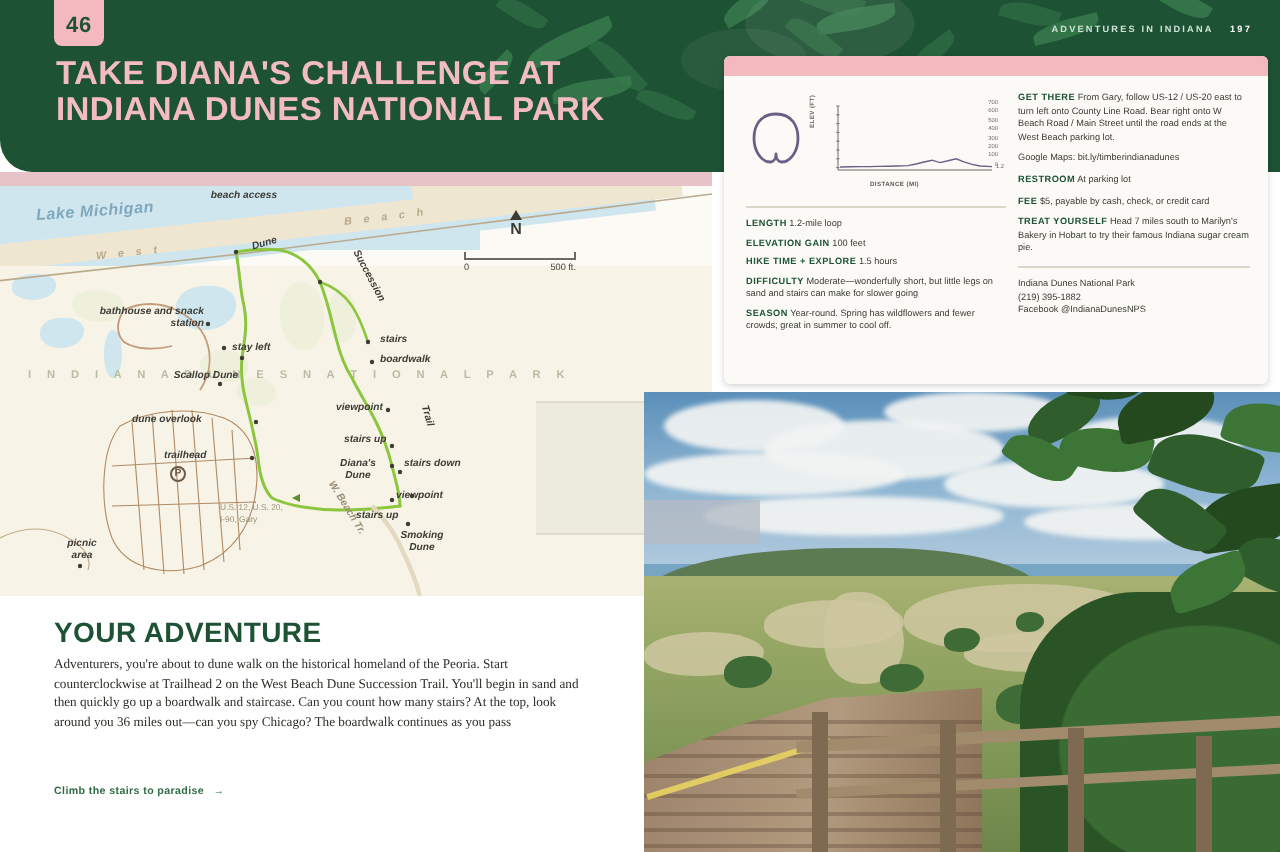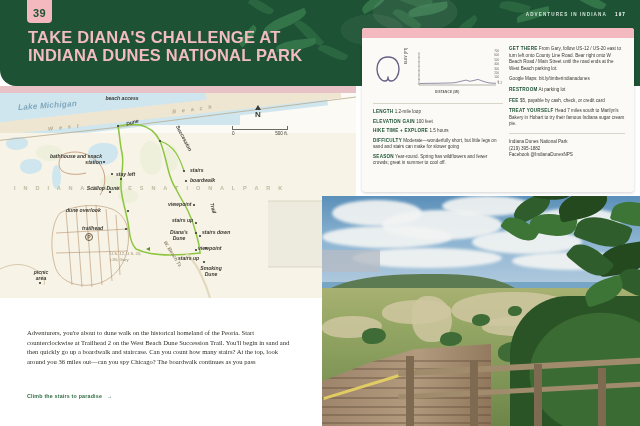--- a/index.html
+++ b/index.html
@@ -397,21 +397,21 @@
 
     <div id="running-head">
       <span>ADVENTURES IN INDIANA</span>
       <span class="pg">197</span>
     </div>
 
     <div id="title">TAKE DIANA'S CHALLENGE AT INDIANA DUNES NATIONAL PARK</div>
   </div>
 
   <div id="page-badge">
-    <span>39</span>
+    <span>46</span>
   </div>
 
   <div id="pink-strip"></div>
 
   <div id="map">
 
     <div id="lake"></div>
     <div id="lake2"></div>
     <div id="beach"></div>
     <div id="beach2"></div>
@@ -709,20 +709,21 @@
       <div class="post" style="left:8px;   top:8px;  width:8px;  height:70px;"></div>
       <div class="post" style="left:72px;  top:12px; width:8px;  height:68px;"></div>
       <div class="post" style="left:136px; top:16px; width:8px;  height:64px;"></div>
       <div class="post" style="left:200px; top:20px; width:8px;  height:60px;"></div>
     </div>
 
     <div style="position:absolute; left:0; top:54px; width:58px; height:22px; background:#b5bcc4; opacity:.8;"></div>
   </div>
 
   <div id="adv-wrap">
+    <div id="adv-title">YOUR ADVENTURE</div>
     <div id="adv-body">Adventurers, you're about to dune walk on the historical homeland of the Peoria. Start counterclockwise at Trailhead 2 on the West Beach Dune Succession Trail. You'll begin in sand and then quickly go up a boardwalk and staircase. Can you count how many stairs? At the top, look around you 36 miles out—can you spy Chicago? The boardwalk continues as you pass</div>
     <div id="adv-link">
       <span>Climb the stairs to paradise</span>
       <span class="arrow">→</span>
     </div>
   </div>
 
 </div>
 
 </body></html>

